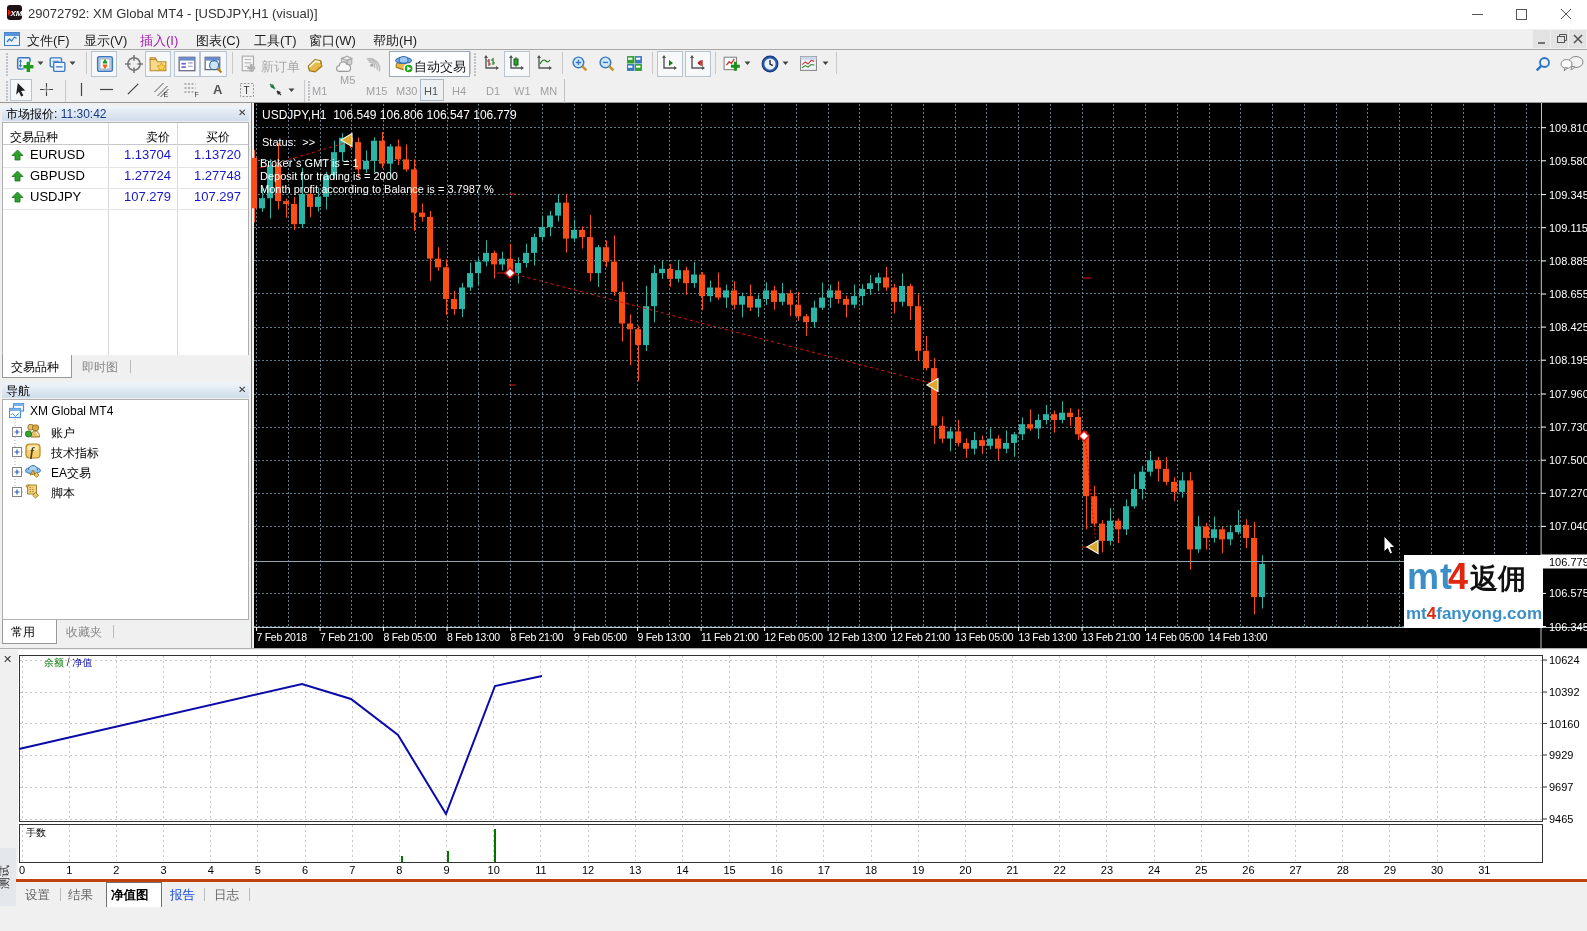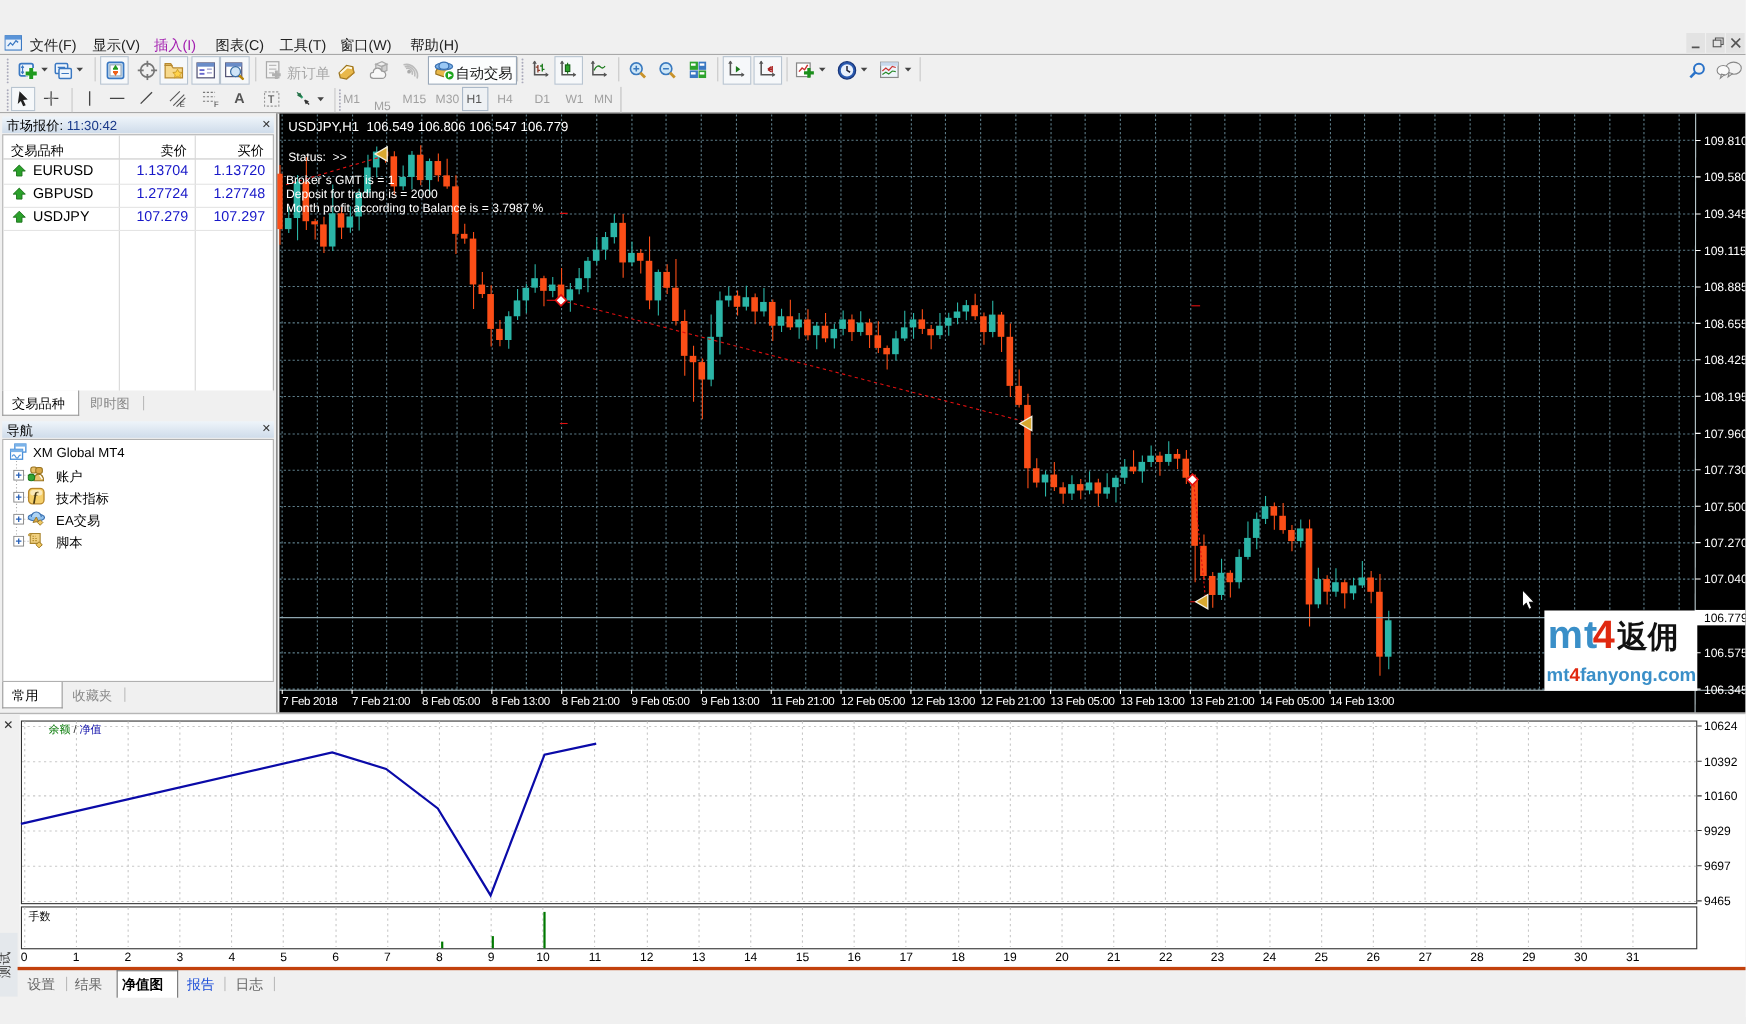--- a/index.html
+++ b/index.html
@@ -5,20 +5,33 @@
 #app{position:relative;width:1587px;height:931px;overflow:hidden;background:#f0f0f0}
 .tbtxt{position:absolute;font:13px "Liberation Sans",sans-serif}
 .mwt{position:absolute;font:12px "Liberation Sans",sans-serif;color:#000}
 .mws{position:absolute;font:13px "Liberation Sans",sans-serif;color:#000}
 .mwp{position:absolute;font:13px "Liberation Sans",sans-serif;color:#1818c8;text-align:right}
 .tab{position:absolute;font:12px "Liberation Sans",sans-serif}
 .nvt{position:absolute;font:12px "Liberation Sans",sans-serif;color:#000}
 .st{position:absolute;font:12px "Liberation Sans",sans-serif;color:#222}
 </style></head><body>
 <div id="app">
+    <div style="position:absolute;left:0;top:0;width:1587px;height:29px;background:#fff">
+      <div style="position:absolute;left:7px;top:5px;width:15px;height:15px;background:#1c1414;border-radius:3px"></div>
+      <svg style="position:absolute;left:8px;top:8px" width="14" height="9">
+        <path d="M0 1 l3.5 3.5 L0 8z" fill="#e02010"></path>
+        <text x="2.5" y="8" font-family="Liberation Sans,sans-serif" font-weight="bold" font-style="italic" font-size="8" fill="#fff">XM</text>
+      </svg>
+      <div style="position:absolute;left:28px;top:6px;font:13px Liberation Sans,sans-serif;color:#333">29072792: XM Global MT4 - [USDJPY,H1 (visual)]</div>
+      <svg style="position:absolute;left:1468px;top:5px" width="110" height="18">
+        <path d="M4 9.5 h11" stroke="#555" stroke-width="1"></path>
+        <rect x="48.5" y="4.5" width="10" height="10" fill="none" stroke="#555" stroke-width="1"></rect>
+        <path d="M93 4 l10 10 M103 4 l-10 10" stroke="#555" stroke-width="1"></path>
+      </svg>
+    </div>
     <div style="position:absolute;left:0;top:29px;width:1587px;height:21px;background:#f0f0f0;border-bottom:1px solid #a8a8a8">
       <svg style="position:absolute;left:4px;top:2px" width="17" height="16">
         <rect x="0.5" y="1.5" width="15" height="13" fill="#eaf2fb" stroke="#3a78c2"></rect>
         <rect x="0.5" y="1.5" width="15" height="3.5" fill="#5a94d8"></rect>
         <path d="M3 11 l2.5 -3 2 2 3 -4 2 1.5" stroke="#3a78c2" stroke-width="1.2" fill="none"></path>
       </svg>
       <div style="position:absolute;left:27px;top:3px;font:13px Liberation Sans,sans-serif;color:#222">文件(F)</div>
       <div style="position:absolute;left:84px;top:3px;font:13px Liberation Sans,sans-serif;color:#222">显示(V)</div>
       <div style="position:absolute;left:140px;top:3px;font:13px Liberation Sans,sans-serif;color:#a21caf">插入(I)</div>
       <div style="position:absolute;left:196px;top:3px;font:13px Liberation Sans,sans-serif;color:#222">图表(C)</div>
@@ -285,37 +298,37 @@
     <svg style="position:absolute;left:307px;top:80px" width="5" height="22">
       <circle cx="2" cy="2" r="0.9" fill="#aab"></circle>
       <circle cx="2" cy="5" r="0.9" fill="#aab"></circle>
       <circle cx="2" cy="8" r="0.9" fill="#aab"></circle>
       <circle cx="2" cy="11" r="0.9" fill="#aab"></circle>
       <circle cx="2" cy="14" r="0.9" fill="#aab"></circle>
       <circle cx="2" cy="17" r="0.9" fill="#aab"></circle>
       <circle cx="2" cy="20" r="0.9" fill="#aab"></circle>
     </svg>
     <div style="position:absolute;left:312px;top:85px;font:11px Liberation Sans,sans-serif;color:#a0a0a0">M1</div>
-    <div style="position:absolute;left:340px;top:91px;font:11px Liberation Sans,sans-serif;color:#a0a0a0">M5</div>
+    <div style="position:absolute;left:340px;top:74px;font:11px Liberation Sans,sans-serif;color:#a0a0a0">M5</div>
     <div style="position:absolute;left:366px;top:85px;font:11px Liberation Sans,sans-serif;color:#a0a0a0">M15</div>
     <div style="position:absolute;left:396px;top:85px;font:11px Liberation Sans,sans-serif;color:#a0a0a0">M30</div>
     <div style="position:absolute;left:420px;top:79px;width:24px;height:22px;border:1px solid #aab8c8;background:#eef1f4"></div>
     <div style="position:absolute;left:424px;top:85px;font:11px Liberation Sans,sans-serif;color:#555">H1</div>
     <div style="position:absolute;left:452px;top:85px;font:11px Liberation Sans,sans-serif;color:#a0a0a0">H4</div>
     <div style="position:absolute;left:486px;top:85px;font:11px Liberation Sans,sans-serif;color:#a0a0a0">D1</div>
     <div style="position:absolute;left:514px;top:85px;font:11px Liberation Sans,sans-serif;color:#a0a0a0">W1</div>
     <div style="position:absolute;left:540px;top:85px;font:11px Liberation Sans,sans-serif;color:#a0a0a0">MN</div>
     <div style="position:absolute;left:564px;top:79px;width:1px;height:24px;background:#c0c0c0"></div>
     <div style="position:absolute;left:0;top:103px;width:251px;height:547px;background:#f0f0f0">
       <div style="position:absolute;left:2px;top:3px;width:247px;height:15px;background:linear-gradient(#eef4fa,#cfdcea);font:12px Liberation Sans,sans-serif;color:#000;padding-left:4px">市场报价: <span style="color:#1a3a8a">11:30:42</span></div>
       <div style="position:absolute;left:238px;top:4px;font:10px Liberation Sans,sans-serif;color:#333">✕</div>
       <div style="position:absolute;left:2px;top:19px;width:247px;height:235px;background:#fff;border:1px solid #b0b0b0"></div>
       <div class="mwt" style="left:10px;top:26px">交易品种</div>
       <div class="mwt" style="left:146px;top:26px">卖价</div>
-      <div class="mwt" style="left:216px;top:26px">买价</div>
+      <div class="mwt" style="left:206px;top:26px">买价</div>
       <div style="position:absolute;left:3px;top:41px;width:245px;height:1px;background:#c8c8c8"></div>
       <div style="position:absolute;left:108px;top:20px;width:1px;height:233px;background:#d8d8d8"></div>
       <div style="position:absolute;left:177px;top:20px;width:1px;height:233px;background:#d8d8d8"></div>
       <svg style="position:absolute;left:11px;top:46px" width="13" height="13">
         <path d="M6.5 1 L12 6.5 H9 V11 H4 V6.5 H1z" fill="#2ba12b" stroke="#1a701a" stroke-width="0.8"></path>
       </svg>
       <div class="mws" style="left:30px;top:44px">EURUSD</div>
       <div class="mwp" style="left:108px;top:44px;width:63px">1.13704</div>
       <div class="mwp" style="left:177px;top:44px;width:64px">1.13720</div>
       <div style="position:absolute;left:3px;top:64px;width:245px;height:1px;background:#e4e4e4"></div>

